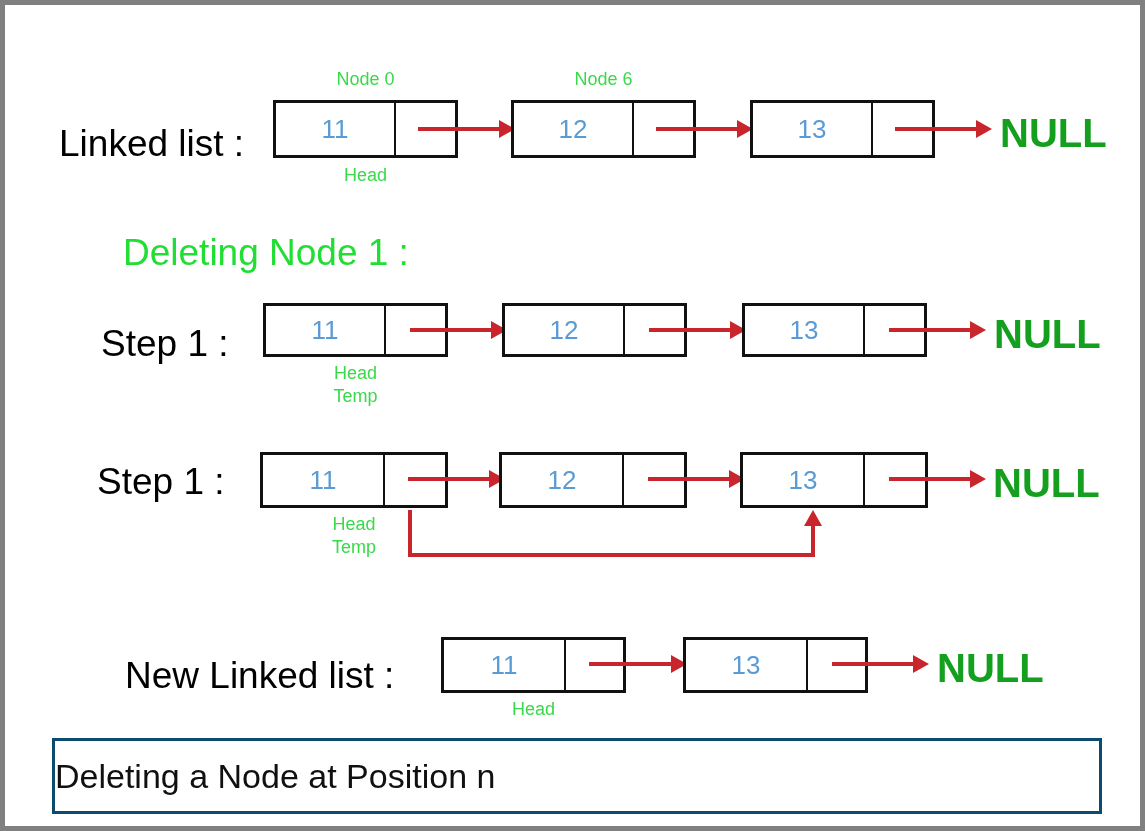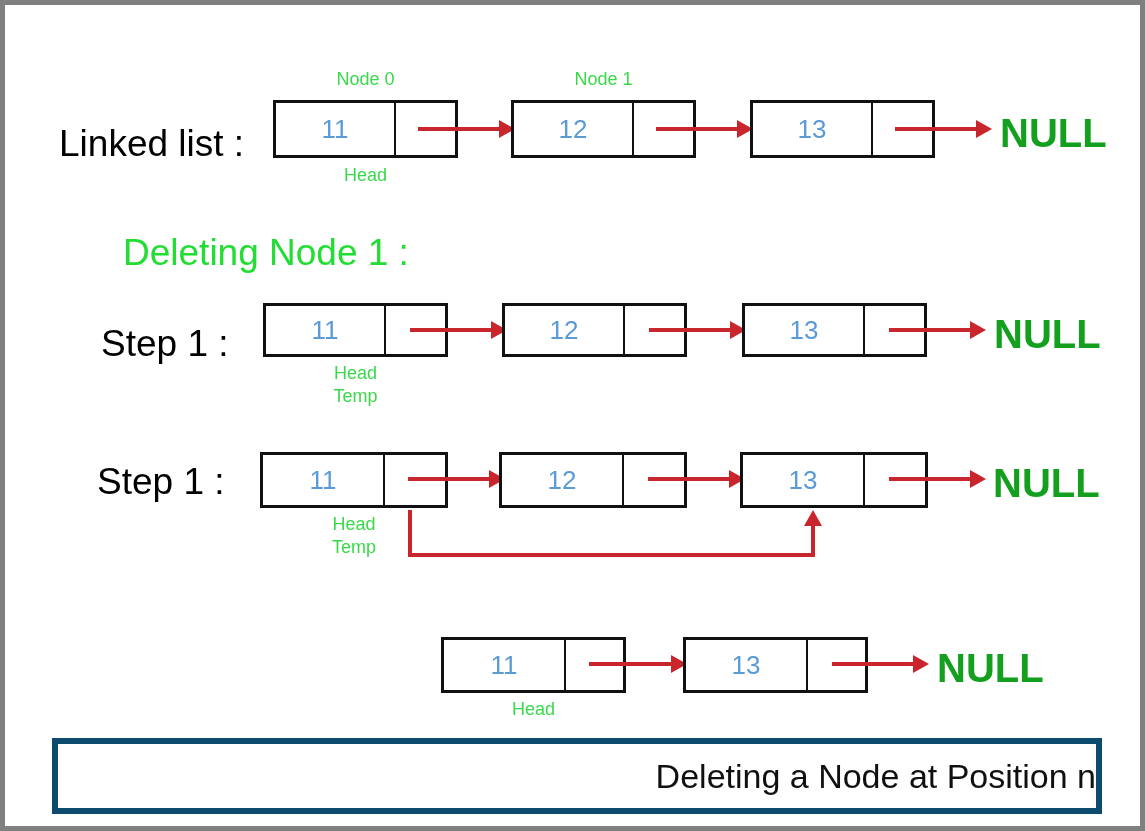--- a/index.html
+++ b/index.html
@@ -96,25 +96,25 @@
   }
   .arrow-head.up {
     border-left: 9px solid transparent;
     border-right: 9px solid transparent;
     border-bottom: 16px solid #c8252c;
   }
 
   
   #caption-bar {
     box-sizing: border-box;
-    border: 6px solid #0c4a6e;
+    border: 3px solid #0c4a6e;
     background: #ffffff;
     display: flex;
     align-items: center;
-    justify-content: flex-end;
+    justify-content: flex-start;
   }
   #caption-bar .caption-text {
     color: #101010;
     font-size: 34px;
     white-space: nowrap;
   }
 </style>
 </head>
 <body>
 
@@ -124,21 +124,21 @@
 
   <div class="abs node-caption" style="left:268px; top:64px; width:185px;">Node 0</div>
   <div class="abs node" style="left:268px; top:95px; width:185px; height:58px;">
     <div class="data-cell" style="width:120px;">11</div>
     <div class="ptr-cell"></div>
   </div>
   <div class="abs node-caption" style="left:268px; top:160px; width:185px;">Head</div>
   <div class="abs arrow-line" style="left:413px; top:122px; width:85px;"></div>
   <div class="abs arrow-head right" style="left:494px; top:115px;"></div>
 
-  <div class="abs node-caption" style="left:506px; top:64px; width:185px;">Node 1</div>
+  <div class="abs node-caption" style="left:506px; top:64px; width:185px;">Node 6</div>
   <div class="abs node" style="left:506px; top:95px; width:185px; height:58px;">
     <div class="data-cell" style="width:120px;">12</div>
     <div class="ptr-cell"></div>
   </div>
   <div class="abs arrow-line" style="left:651px; top:122px; width:85px;"></div>
   <div class="abs arrow-head right" style="left:732px; top:115px;"></div>
 
   <div class="abs node" style="left:745px; top:95px; width:185px; height:58px;">
     <div class="data-cell" style="width:120px;">13</div>
     <div class="ptr-cell"></div>
@@ -199,20 +199,21 @@
   </div>
   <div class="abs arrow-line" style="left:884px; top:472px; width:85px;"></div>
   <div class="abs arrow-head right" style="left:965px; top:465px;"></div>
   <div class="abs null-label" style="left:988px; top:458px;">NULL</div>
 
   <div class="abs arrow-v" style="left:403px; top:505px; height:47px;"></div>
   <div class="abs arrow-line" style="left:403px; top:548px; width:407px;"></div>
   <div class="abs arrow-v" style="left:806px; top:518px; height:34px;"></div>
   <div class="abs arrow-head up" style="left:799px; top:505px;"></div>
 
+  <div class="abs row-label" style="left:120px; top:652px;">New Linked list :</div>
 
   <div class="abs node" style="left:436px; top:632px; width:185px; height:56px;">
     <div class="data-cell" style="width:122px;">11</div>
     <div class="ptr-cell"></div>
   </div>
   <div class="abs node-caption" style="left:436px; top:694px; width:185px;">Head</div>
   <div class="abs arrow-line" style="left:584px; top:657px; width:86px;"></div>
   <div class="abs arrow-head right" style="left:666px; top:650px;"></div>
 
   <div class="abs node" style="left:678px; top:632px; width:185px; height:56px;">

